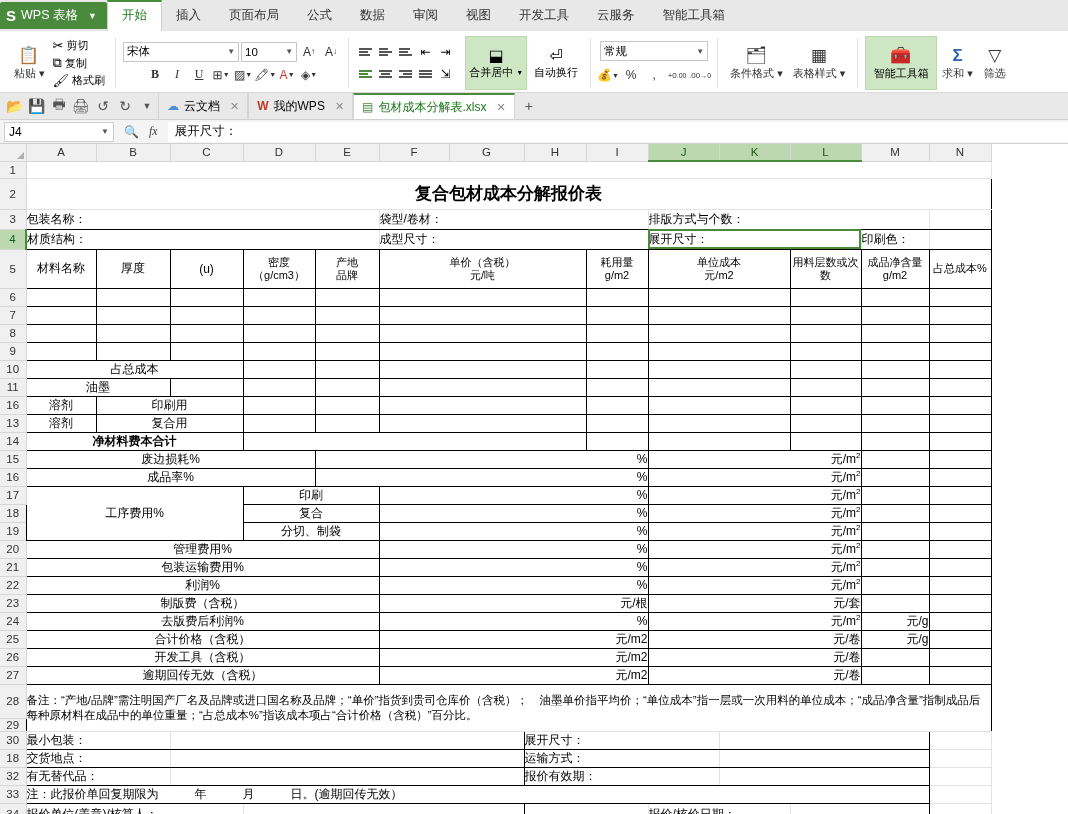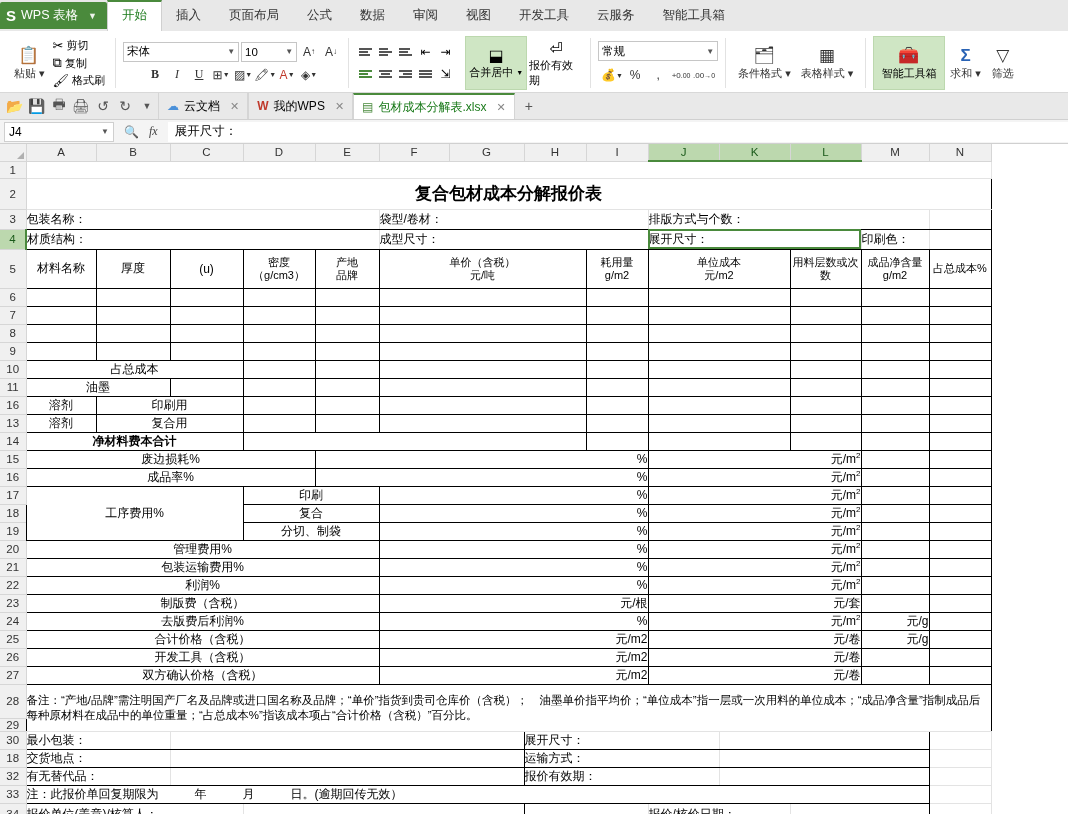--- a/index.html
+++ b/index.html
@@ -357,28 +357,28 @@
   <div class="rib-group" style="gap:2px;">
     <div class="merge-btn">
       <span class="ico">⬓</span>
       <span class="lbl">
           <span>合并居中</span>
           <span class="ca">▼</span>
         </span>
     </div>
     <div class="wrap-btn">
       <span class="ico">⏎</span>
-      <span>报价有效期</span>
+      <span>自动换行</span>
     </div>
   </div>
 
   <div class="rib-sep"></div>
 
   <div class="rib-group num-col">
-    <div class="combo" style="width:120px;gap:28px;">
+    <div class="combo" style="width:108px;gap:28px;">
       <span class="cv">常规</span>
       <span class="ca">▼</span>
     </div>
     <div class="num-row">
       <span class="sq-btn" style="color:#c89b16">💰<span style="font-size:7px;color:#333">▼</span></span>
       <span class="sq-btn">%</span>
       <span class="sq-btn">,</span>
       <span class="sq-btn">
           <sup>+0</sup>
           <sub style="font-size:7px">.00</sub>
@@ -783,21 +783,21 @@
     <td class="rowhead">26</td>
     <td class="cell ctr b-all" colspan="5">开发工具（含税）</td>
     <td class="cell rgt b-all" colspan="4">元/m2</td>
     <td class="cell rgt b-all" colspan="3">元/卷</td>
     <td class="cell b-all"></td>
     <td class="cell b-all"></td>
   </tr>
 
   <tr style="height:18px">
     <td class="rowhead">27</td>
-    <td class="cell ctr b-all" colspan="5">双方确认价格（含税）</td>
+    <td class="cell ctr b-all" colspan="5">逾期回传无效（含税）</td>
     <td class="cell rgt b-all" colspan="4">元/m2</td>
     <td class="cell rgt b-all" colspan="3">元/卷</td>
     <td class="cell b-all"></td>
     <td class="cell b-all"></td>
   </tr>
 
   <tr style="height:34px">
     <td class="rowhead">28</td>
     <td class="cell note bl bt br" colspan="14" rowspan="2">备注：“产地/品牌”需注明国产厂名及品牌或进口国名称及品牌；“单价”指货到贵司仓库价（含税）；　油墨单价指平均价；“单位成本”指一层或一次用料的单位成本；“成品净含量”指制成品后每种原材料在成品中的单位重量；“占总成本%”指该成本项占“合计价格（含税）”百分比。</td>
   </tr>

